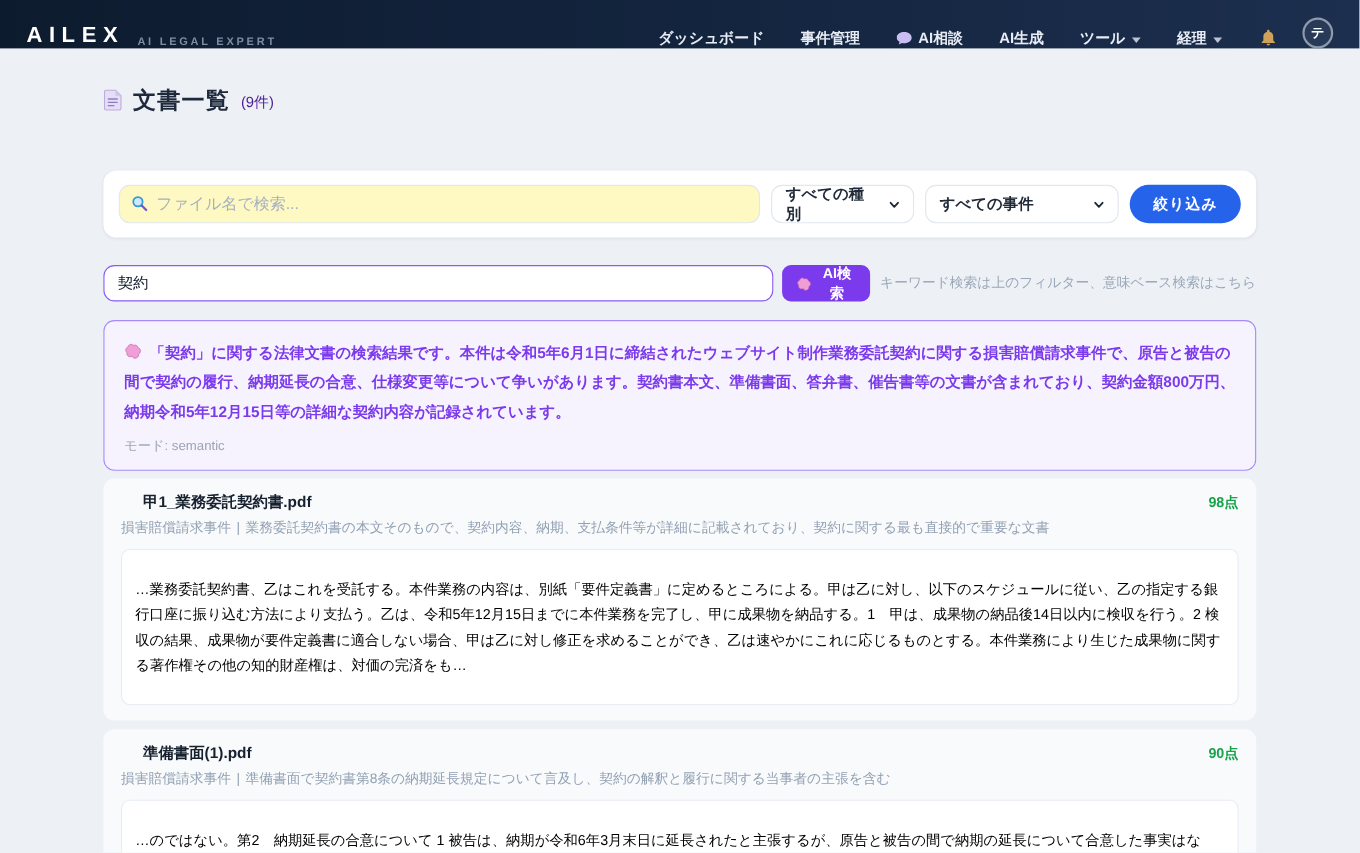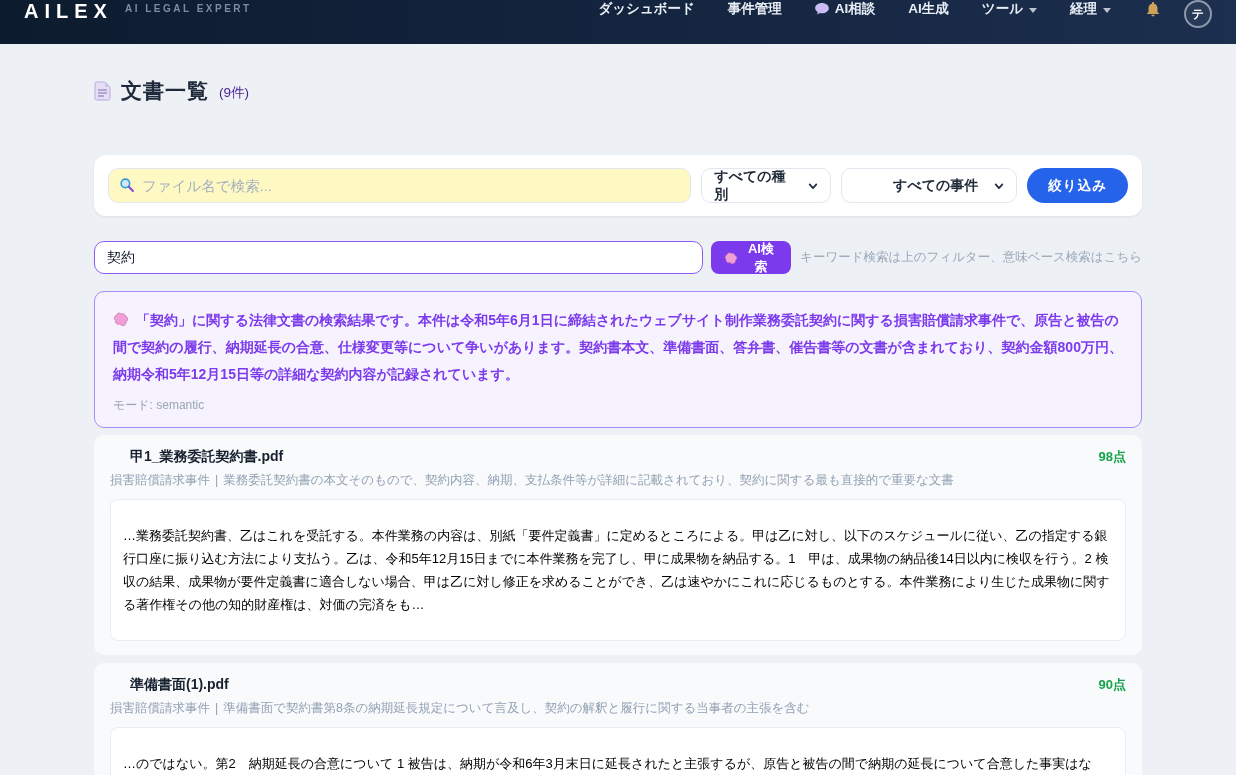--- a/index.html
+++ b/index.html
@@ -8,21 +8,21 @@
     font-family: "Liberation Sans", "DejaVu Sans", sans-serif;
     background: #edf1f6;
     width: 1236px;
   }
   .page { width:1236px; height:775px; overflow:hidden; }
 
   
   .header {
     height:44px;
     background: linear-gradient(90deg,#0d1b2e 0%, #142540 55%, #1c2f4e 100%);
-    display:flex; align-items:flex-start;
+    display:flex; align-items:flex-end;
     padding:0 24px;
   }
   .brand { color:#ffffff; font-size:20px; font-weight:700; letter-spacing:6px; }
   .brand-sub { color:#7e8ba0; font-size:10px; font-weight:700; letter-spacing:2.5px; margin-left:12px; margin-top:3px; }
   .nav { margin-left:auto; display:flex; align-items:center; gap:33px; }
   .nav-item { display:flex; align-items:center; gap:6px; color:#e8edf5; font-size:13.5px; font-weight:700; cursor:pointer; white-space:nowrap; }
   .caret-icon { width:0; height:0; border-left:4px solid transparent; border-right:4px solid transparent; border-top:5px solid #b9c3d4; display:inline-block; margin-top:2px; }
   .bell-wrap { margin-left:33px; display:flex; align-items:center; cursor:pointer; }
   .avatar {
     margin-left:22px;
@@ -54,21 +54,21 @@
     padding:0 12px 0 33px; font-size:14.5px; color:#1e293b; outline:none;
     font-family:inherit; background:#fef9c3;
   }
   .search-input::placeholder { color:#a5b0bf; }
   .select-box {
     height:35px; border:1px solid #e1e7ef; border-radius:10px; background:#fff;
     display:flex; align-items:center; justify-content:space-between;
     padding:0 12px; font-size:14px; font-weight:600; color:#1f2937; cursor:pointer; gap:16px;
   }
   .select-type { width:130px; }
-  .select-case { width:176px;justify-content:flex-end; }
+  .select-case { width:176px; }
   .chev { width:10px; height:10px; }
   .filter-btn {
     height:35px; padding:0 21px; border:none; border-radius:18px;
     background:#2563eb; color:#fff; font-size:13.5px; font-weight:700;
     cursor:pointer; font-family:inherit; letter-spacing:1px;
   }
 
   
   .ai-row { margin-top:25px; display:flex; align-items:center; }
   .ai-input {

